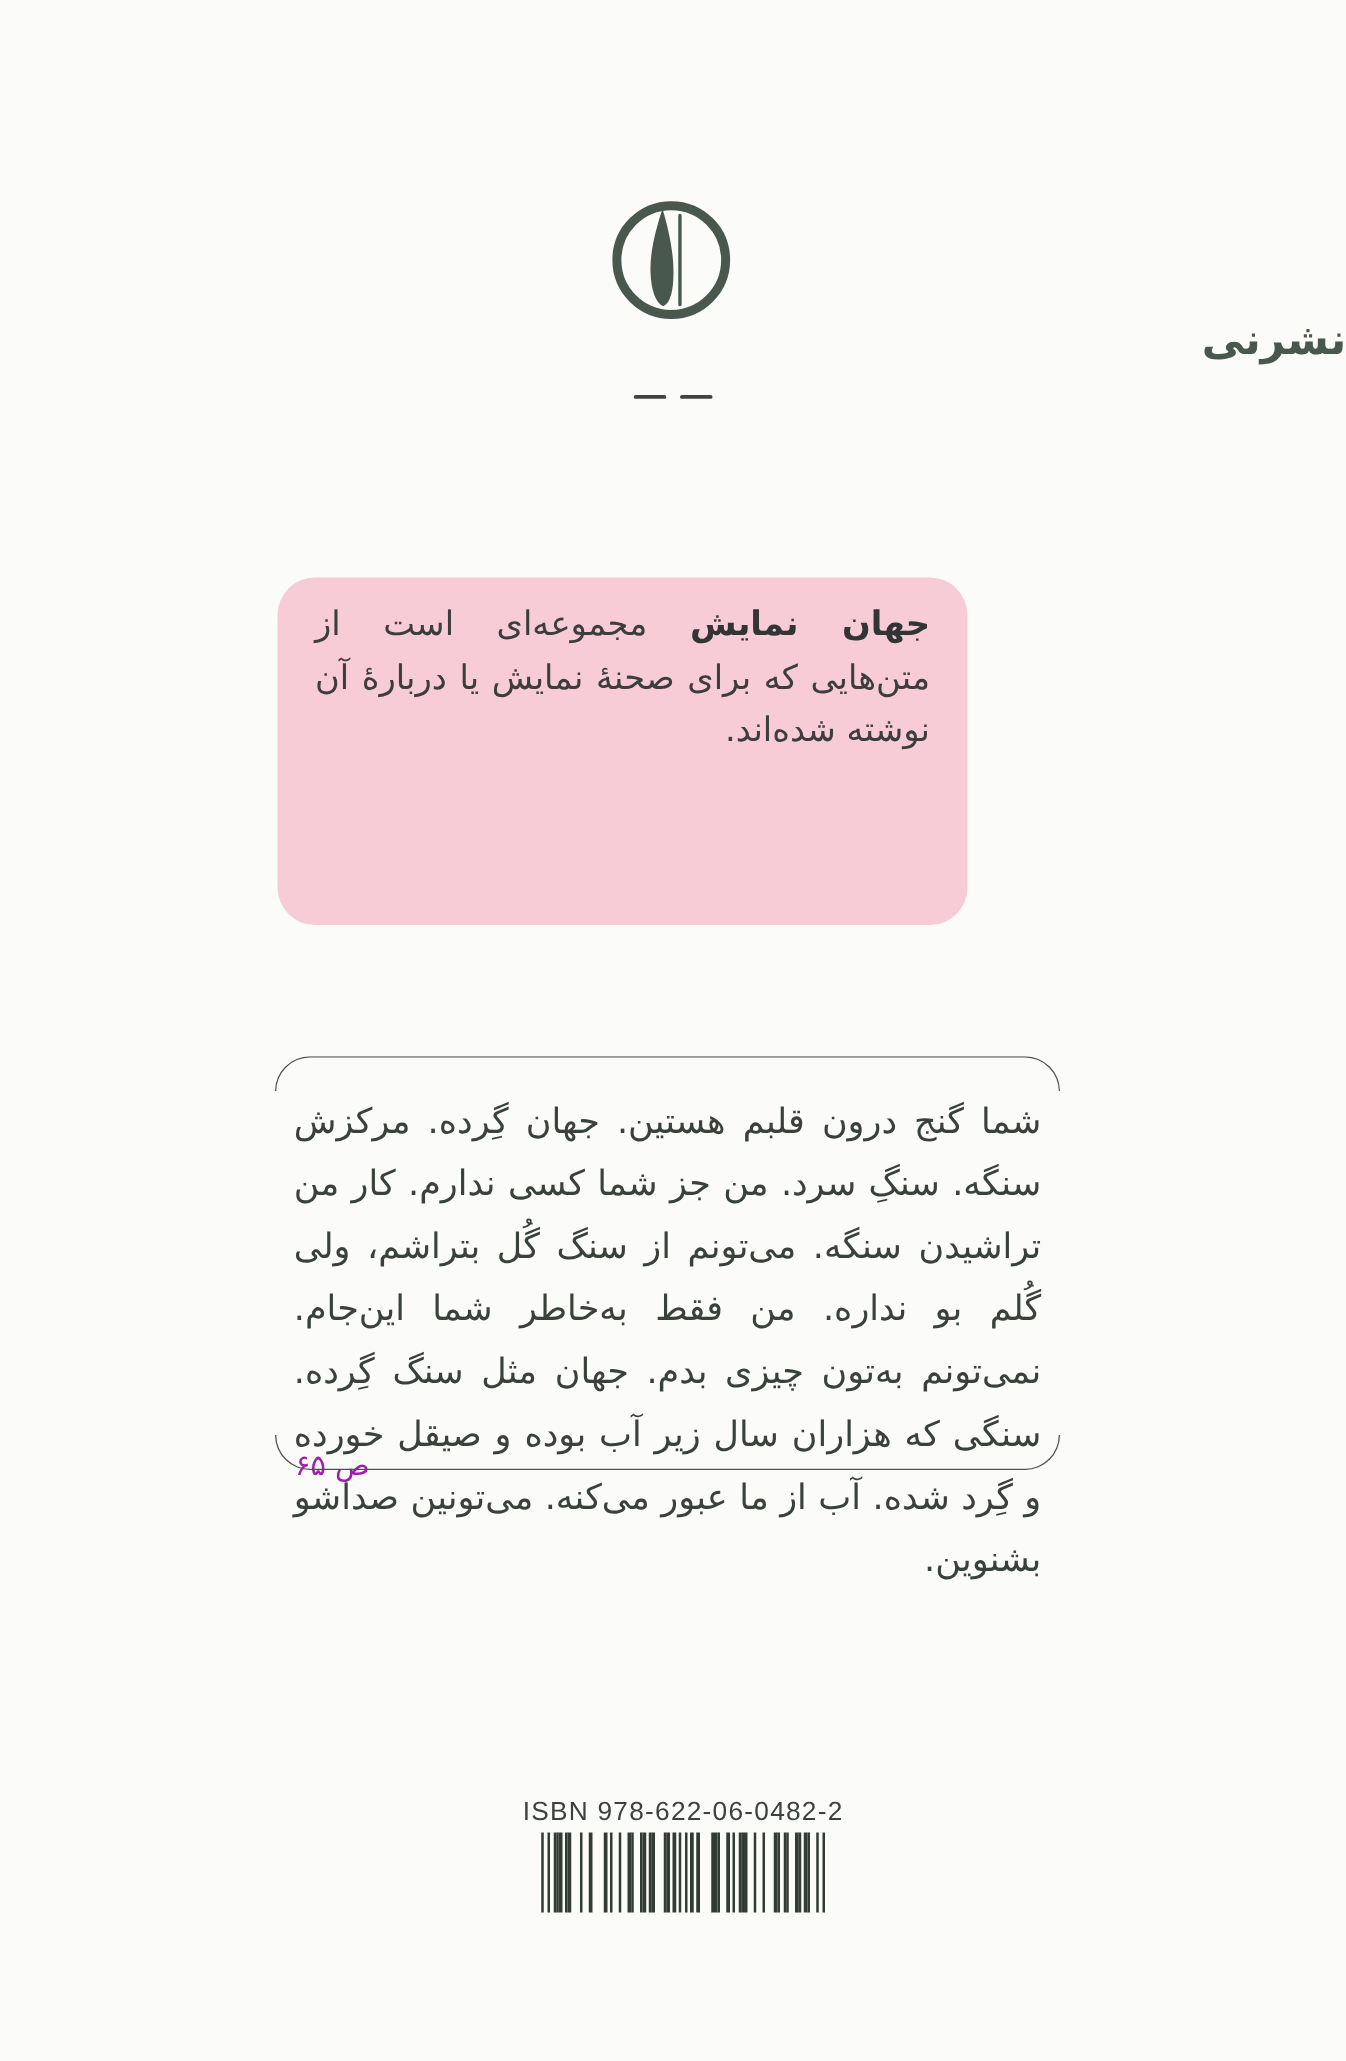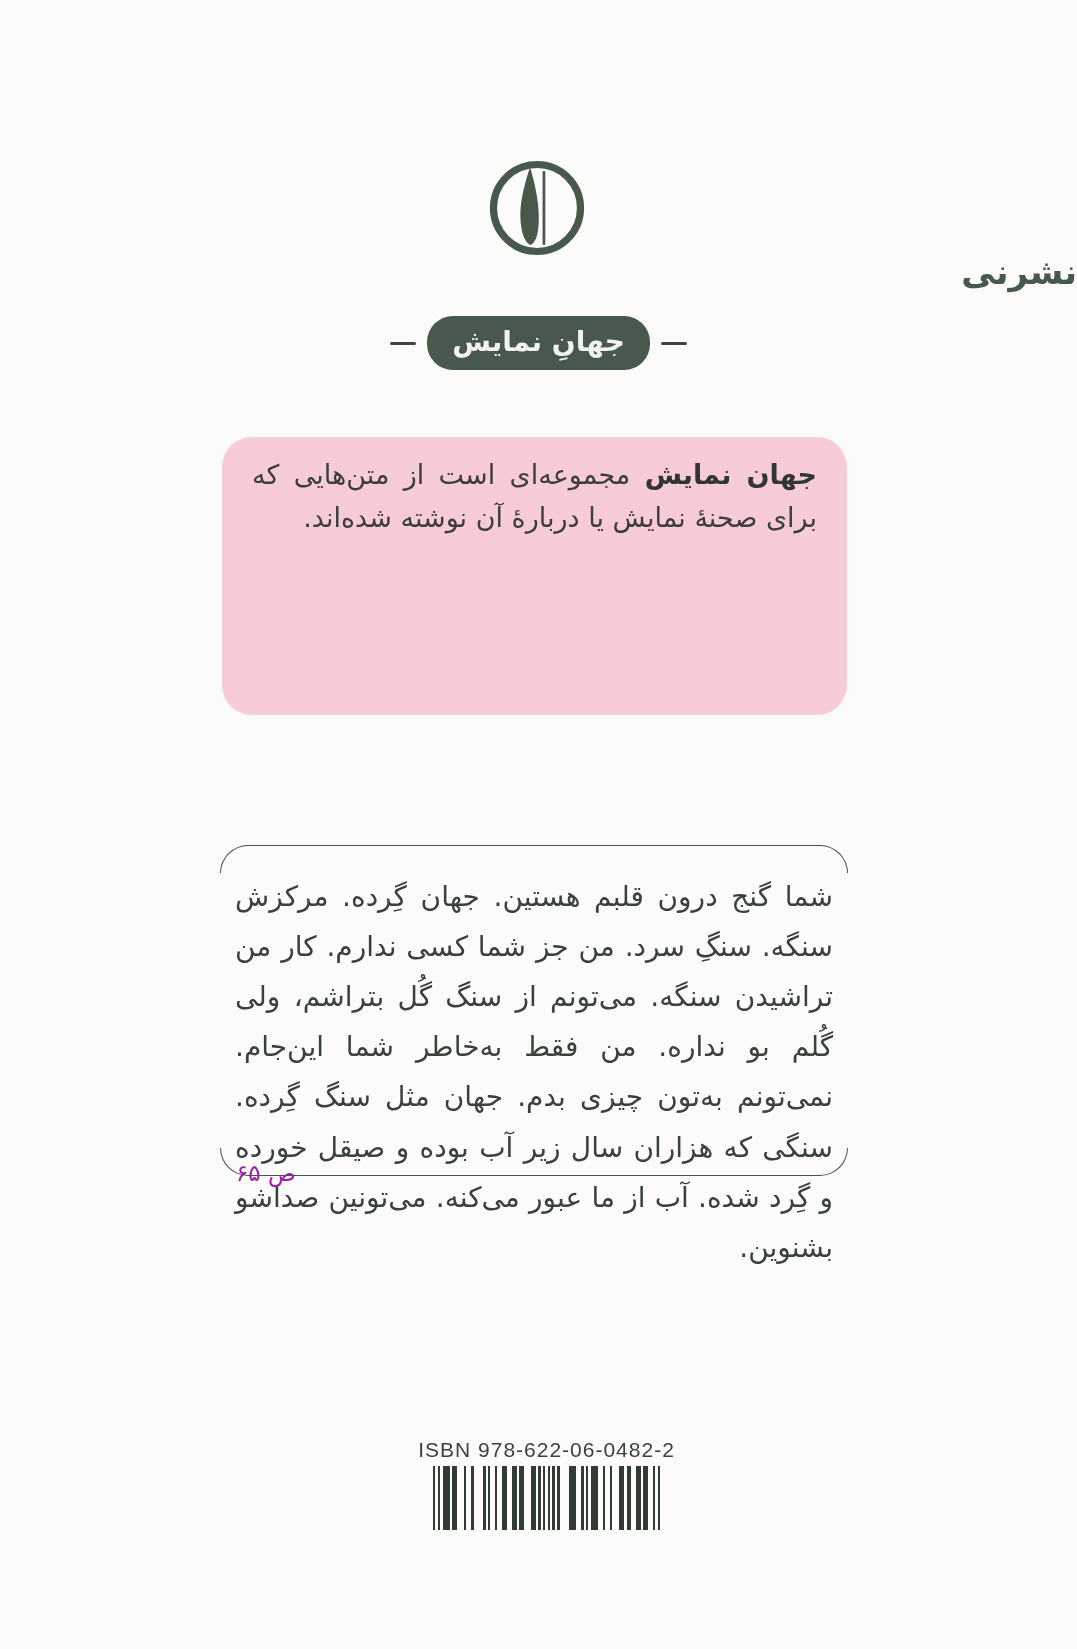--- a/index.html
+++ b/index.html
@@ -44,21 +44,21 @@
     line-height:1.15;
   }
   .series-number{
     position:absolute;left:0;right:0;top:381px;
     text-align:center;font-size:31px;font-weight:bold;color:var(--green);
     direction:rtl;
   }
 
   
   .pink-box{
-    position:absolute;left:222px;top:437px;width:625px;min-height:278px;
+    position:absolute;left:222px;top:462px;width:552px;min-height:278px;
     background:var(--pink);border-radius:30px;
     padding:17px 30px 16px;
     direction:rtl;text-align:justify;
     font-size:27px;line-height:1.58;color:#3b3d3e;
   }
   .pink-box p + p{margin-top:7px;}
   .pink-box b{font-weight:bold;color:#323435;}
 
   
   .quote-box{position:absolute;left:220px;top:845px;width:628px;height:331px;}
@@ -100,21 +100,20 @@
       C 31.9 76 35.5 86.5 41.5 89
       C 47.2 86.5 49.8 77 49.8 61.5
       C 49.8 44.5 45.6 26.5 41 11 Z"></path>
     <rect x="53.6" y="15" width="2.7" height="74" rx="1.3" fill="var(--green)"></rect>
   </svg>
 
   <div class="wordmark">نشرنی</div>
 
   <div class="series-row">
     <span class="dash"></span>
-    <span class="series-pill">جهانِ نمایش</span>
     <span class="dash"></span>
   </div>
 
   <div class="pink-box">
     <p><b>جهان نمایش</b><span> مجموعه‌ای است از متن‌هایی که برای صحنهٔ نمایش یا دربارهٔ آن نوشته شده‌اند.</span></p>
   </div>
 
   <div class="quote-box">
     <div class="cap top"></div>
     <p class="quote">شما گنج درون قلبم هستین. جهان گِرده. مرکزش سنگه. سنگِ سرد. من جز شما کسی ندارم. کار من تراشیدن سنگه. می‌تونم از سنگ گُل بتراشم، ولی گُلم بو نداره. من فقط به‌خاطر شما این‌جام. نمی‌تونم به‌تون چیزی بدم. جهان مثل سنگ گِرده. سنگی که هزاران سال زیر آب بوده و صیقل خورده و گِرد شده. آب از ما عبور می‌کنه. می‌تونین صداشو بشنوین.</p>

